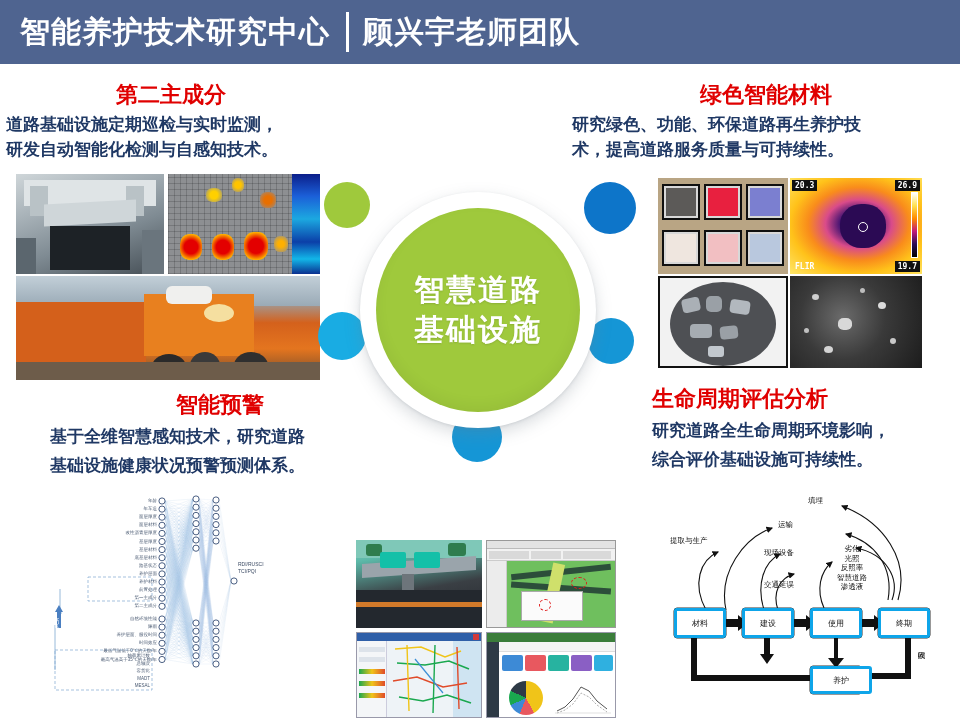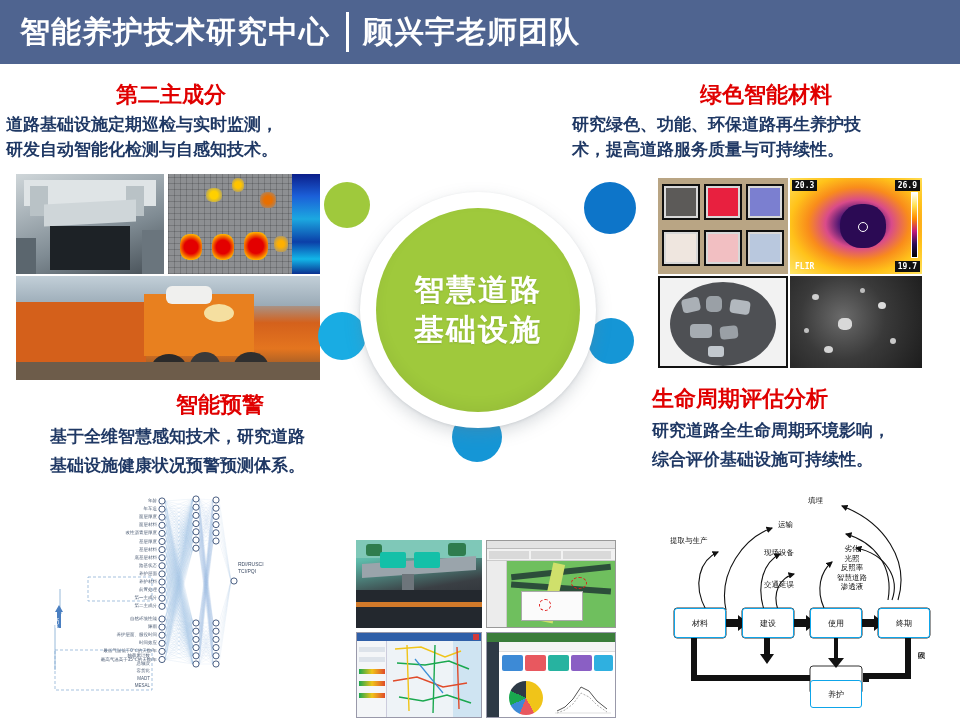--- a/index.html
+++ b/index.html
@@ -77,21 +77,21 @@
   #ph-gis   { left:356px; top:632px; width:126px; height:86px; background:#eef3f7; border:1px solid #99a; }
   #ph-dash  { left:486px; top:632px; width:130px; height:86px; background:#ffffff; border:1px solid #99a; }
 
   
   #nn { position:absolute; left:10px; top:495px; width:330px; height:222px; }
   .nn-lab { position:absolute; font-size:4.5px; color:#4a5a72; text-align:right;
     white-space:nowrap; transform-origin:right center; }
 
   
   #lca { position:absolute; left:660px; top:488px; width:296px; height:228px; }
-  .lca-box { position:absolute; border:1px solid #0ea5e9; background:#fff; border-radius:3px;
+  .lca-box { position:absolute; border:3px solid #0ea5e9; background:#fff; border-radius:3px;
     font-size:8px; color:#111; display:flex; align-items:center; justify-content:center; }
   .lca-txt { position:absolute; font-size:7.5px; color:#111; white-space:nowrap; }
   .lca-txt.stack { line-height:9.5px; text-align:center; }
 
   .sec-body.tight { line-height:24px; }
   .sec-body.loose { line-height:29px; }
 </style>
 </head>
 <body>
 
@@ -846,21 +846,21 @@
 
       <path d="M34,150 L34,190 L150,190" stroke="#111" stroke-width="6" fill="none"></path>
 
       <path d="M248,150 L248,188 L206,188 L206,194" stroke="#111" stroke-width="6" fill="none"></path>
     </svg>
 
     <div class="lca-box" style="left:14px;top:120px;width:52px;height:30px;">材料</div>
     <div class="lca-box" style="left:82px;top:120px;width:52px;height:30px;">建设</div>
     <div class="lca-box" style="left:150px;top:120px;width:52px;height:30px;">使用</div>
     <div class="lca-box" style="left:218px;top:120px;width:52px;height:30px;">终期</div>
-    <div class="lca-box" style="left:150px;top:192px;width:52px;height:28px;">养护</div>
+    <div class="lca-box" style="left:150px;top:178px;width:62px;height:28px;">养护</div>
 
     <div class="lca-txt" style="left:148px;top:8px;">填埋</div>
     <div class="lca-txt" style="left:118px;top:32px;">运输</div>
     <div class="lca-txt" style="left:104px;top:60px;">现场设备</div>
     <div class="lca-txt" style="left:10px;top:48px;">提取与生产</div>
     <div class="lca-txt" style="left:104px;top:92px;">交通延误</div>
     <div class="lca-txt stack" style="left:162px;top:56px;width:60px;">
       <div>劣化</div>
       <div>光照</div>
       <div>反照率</div>

